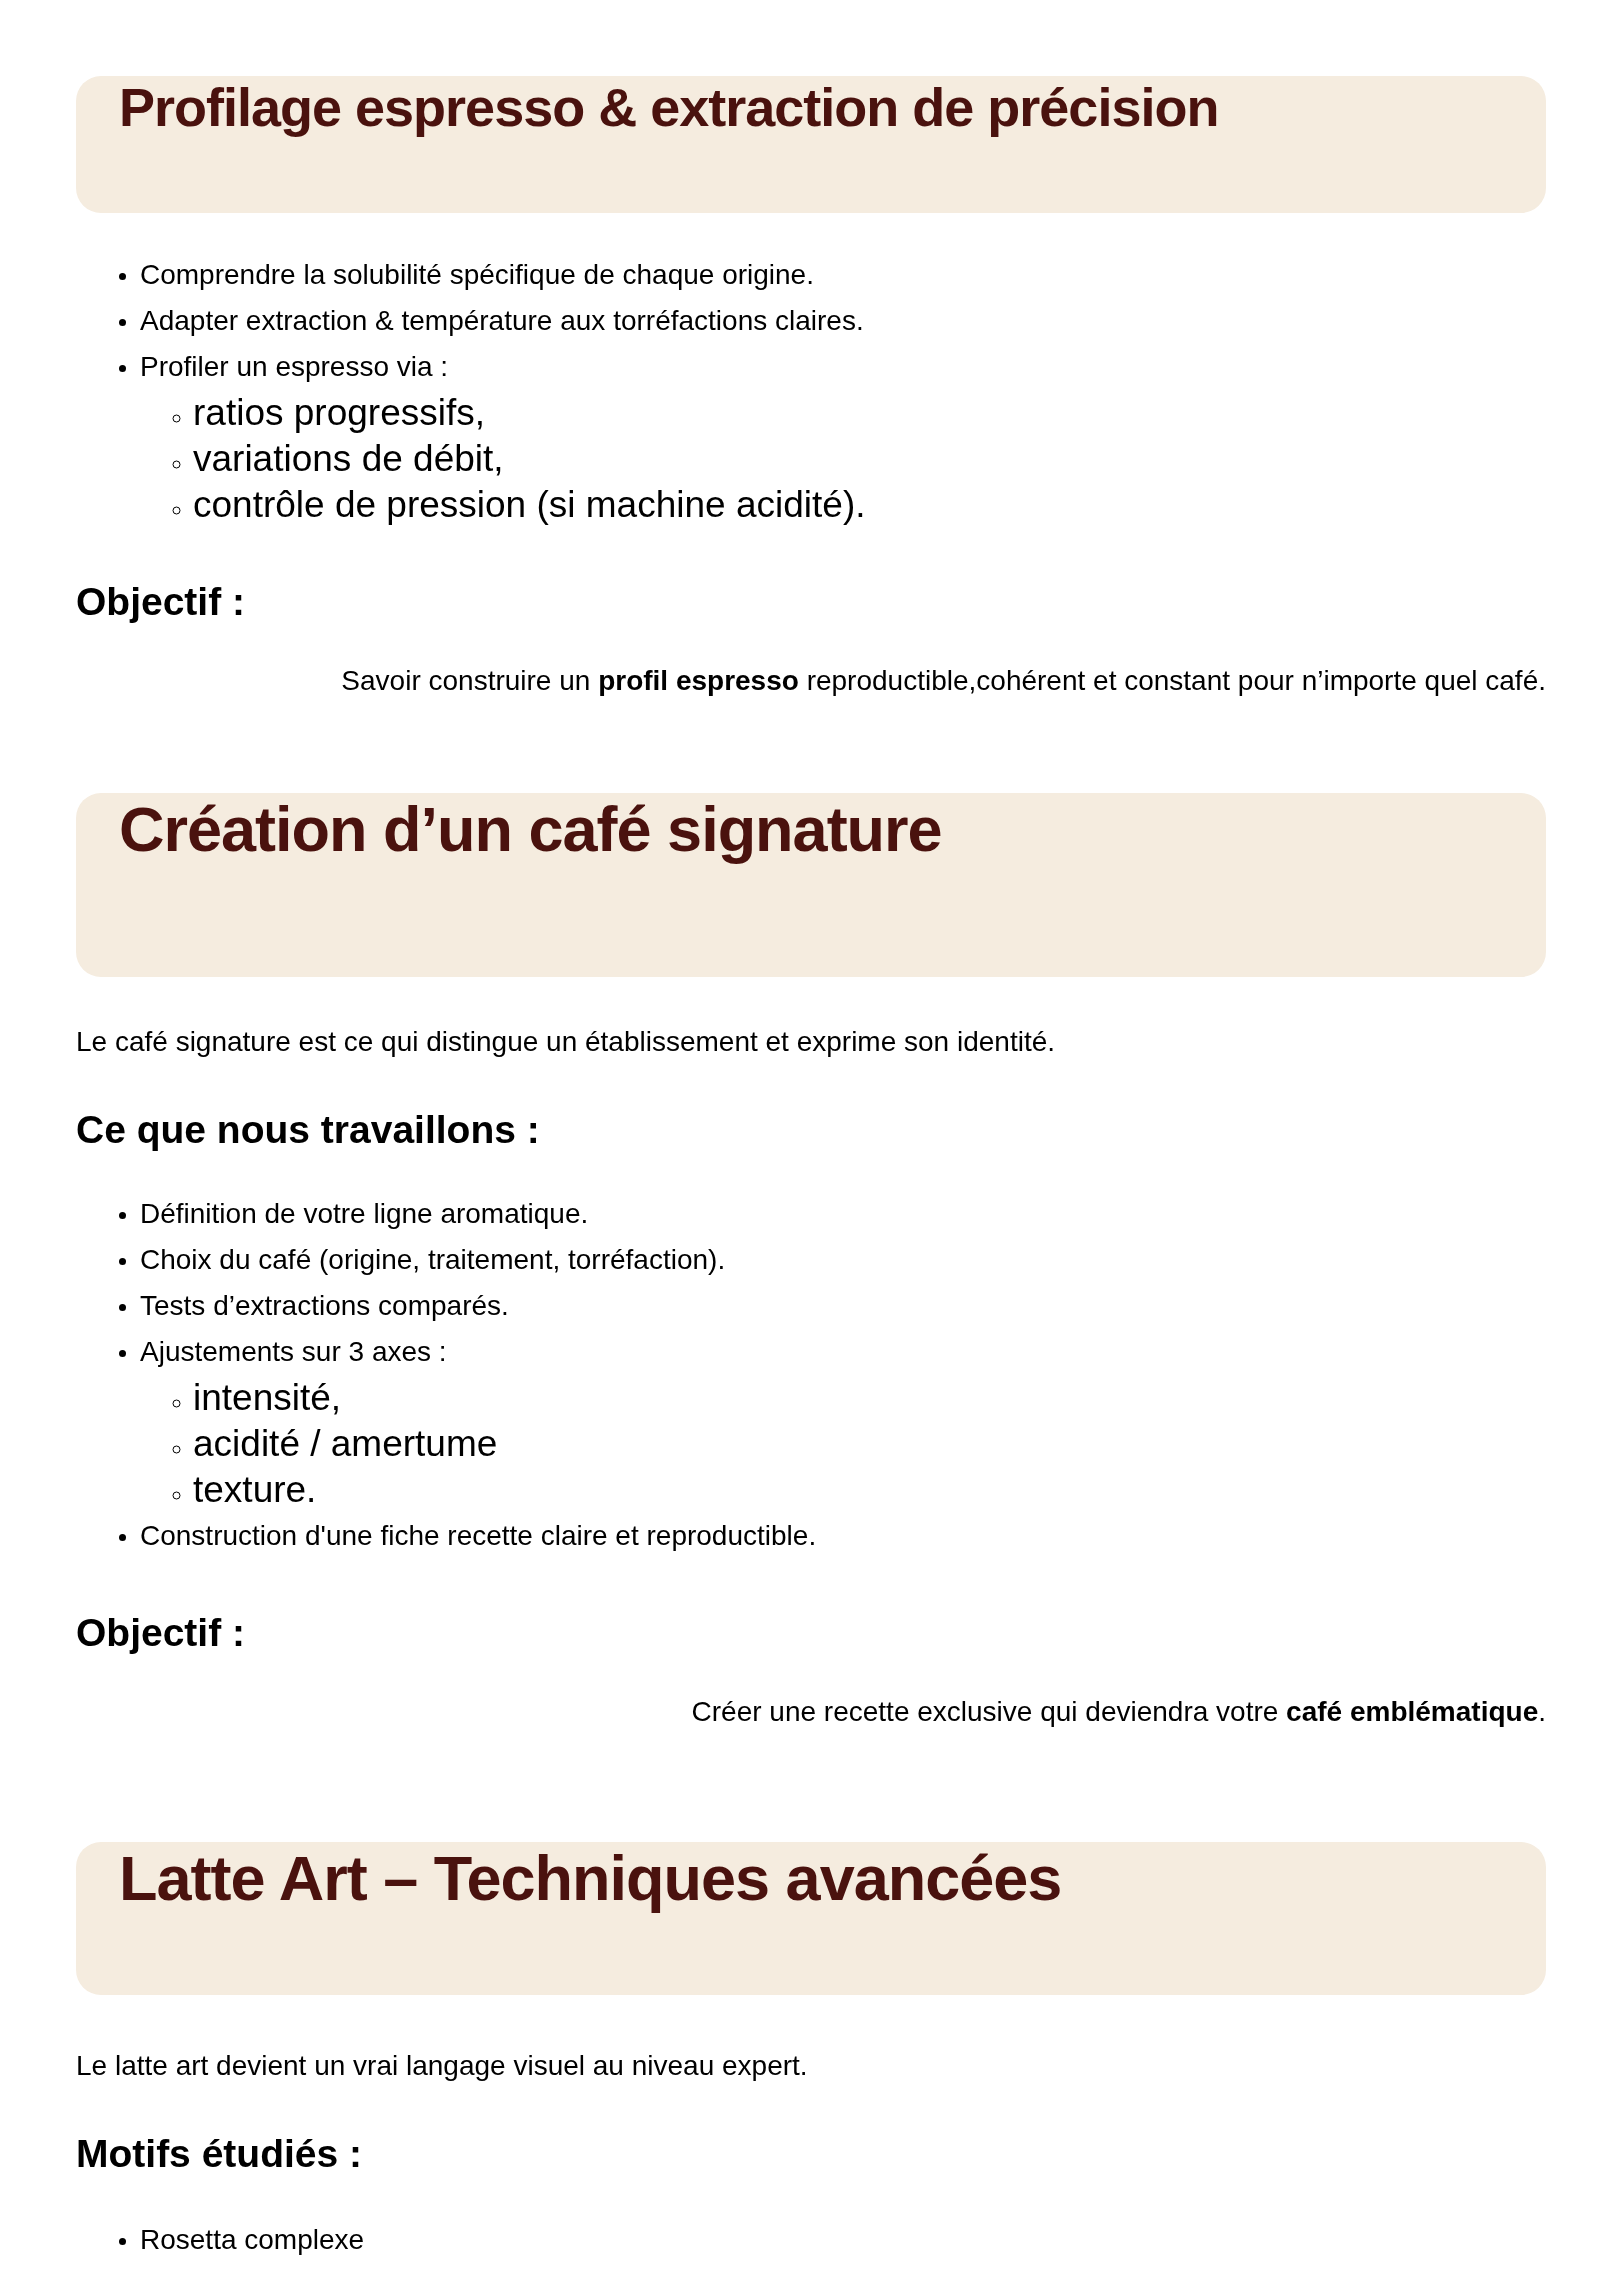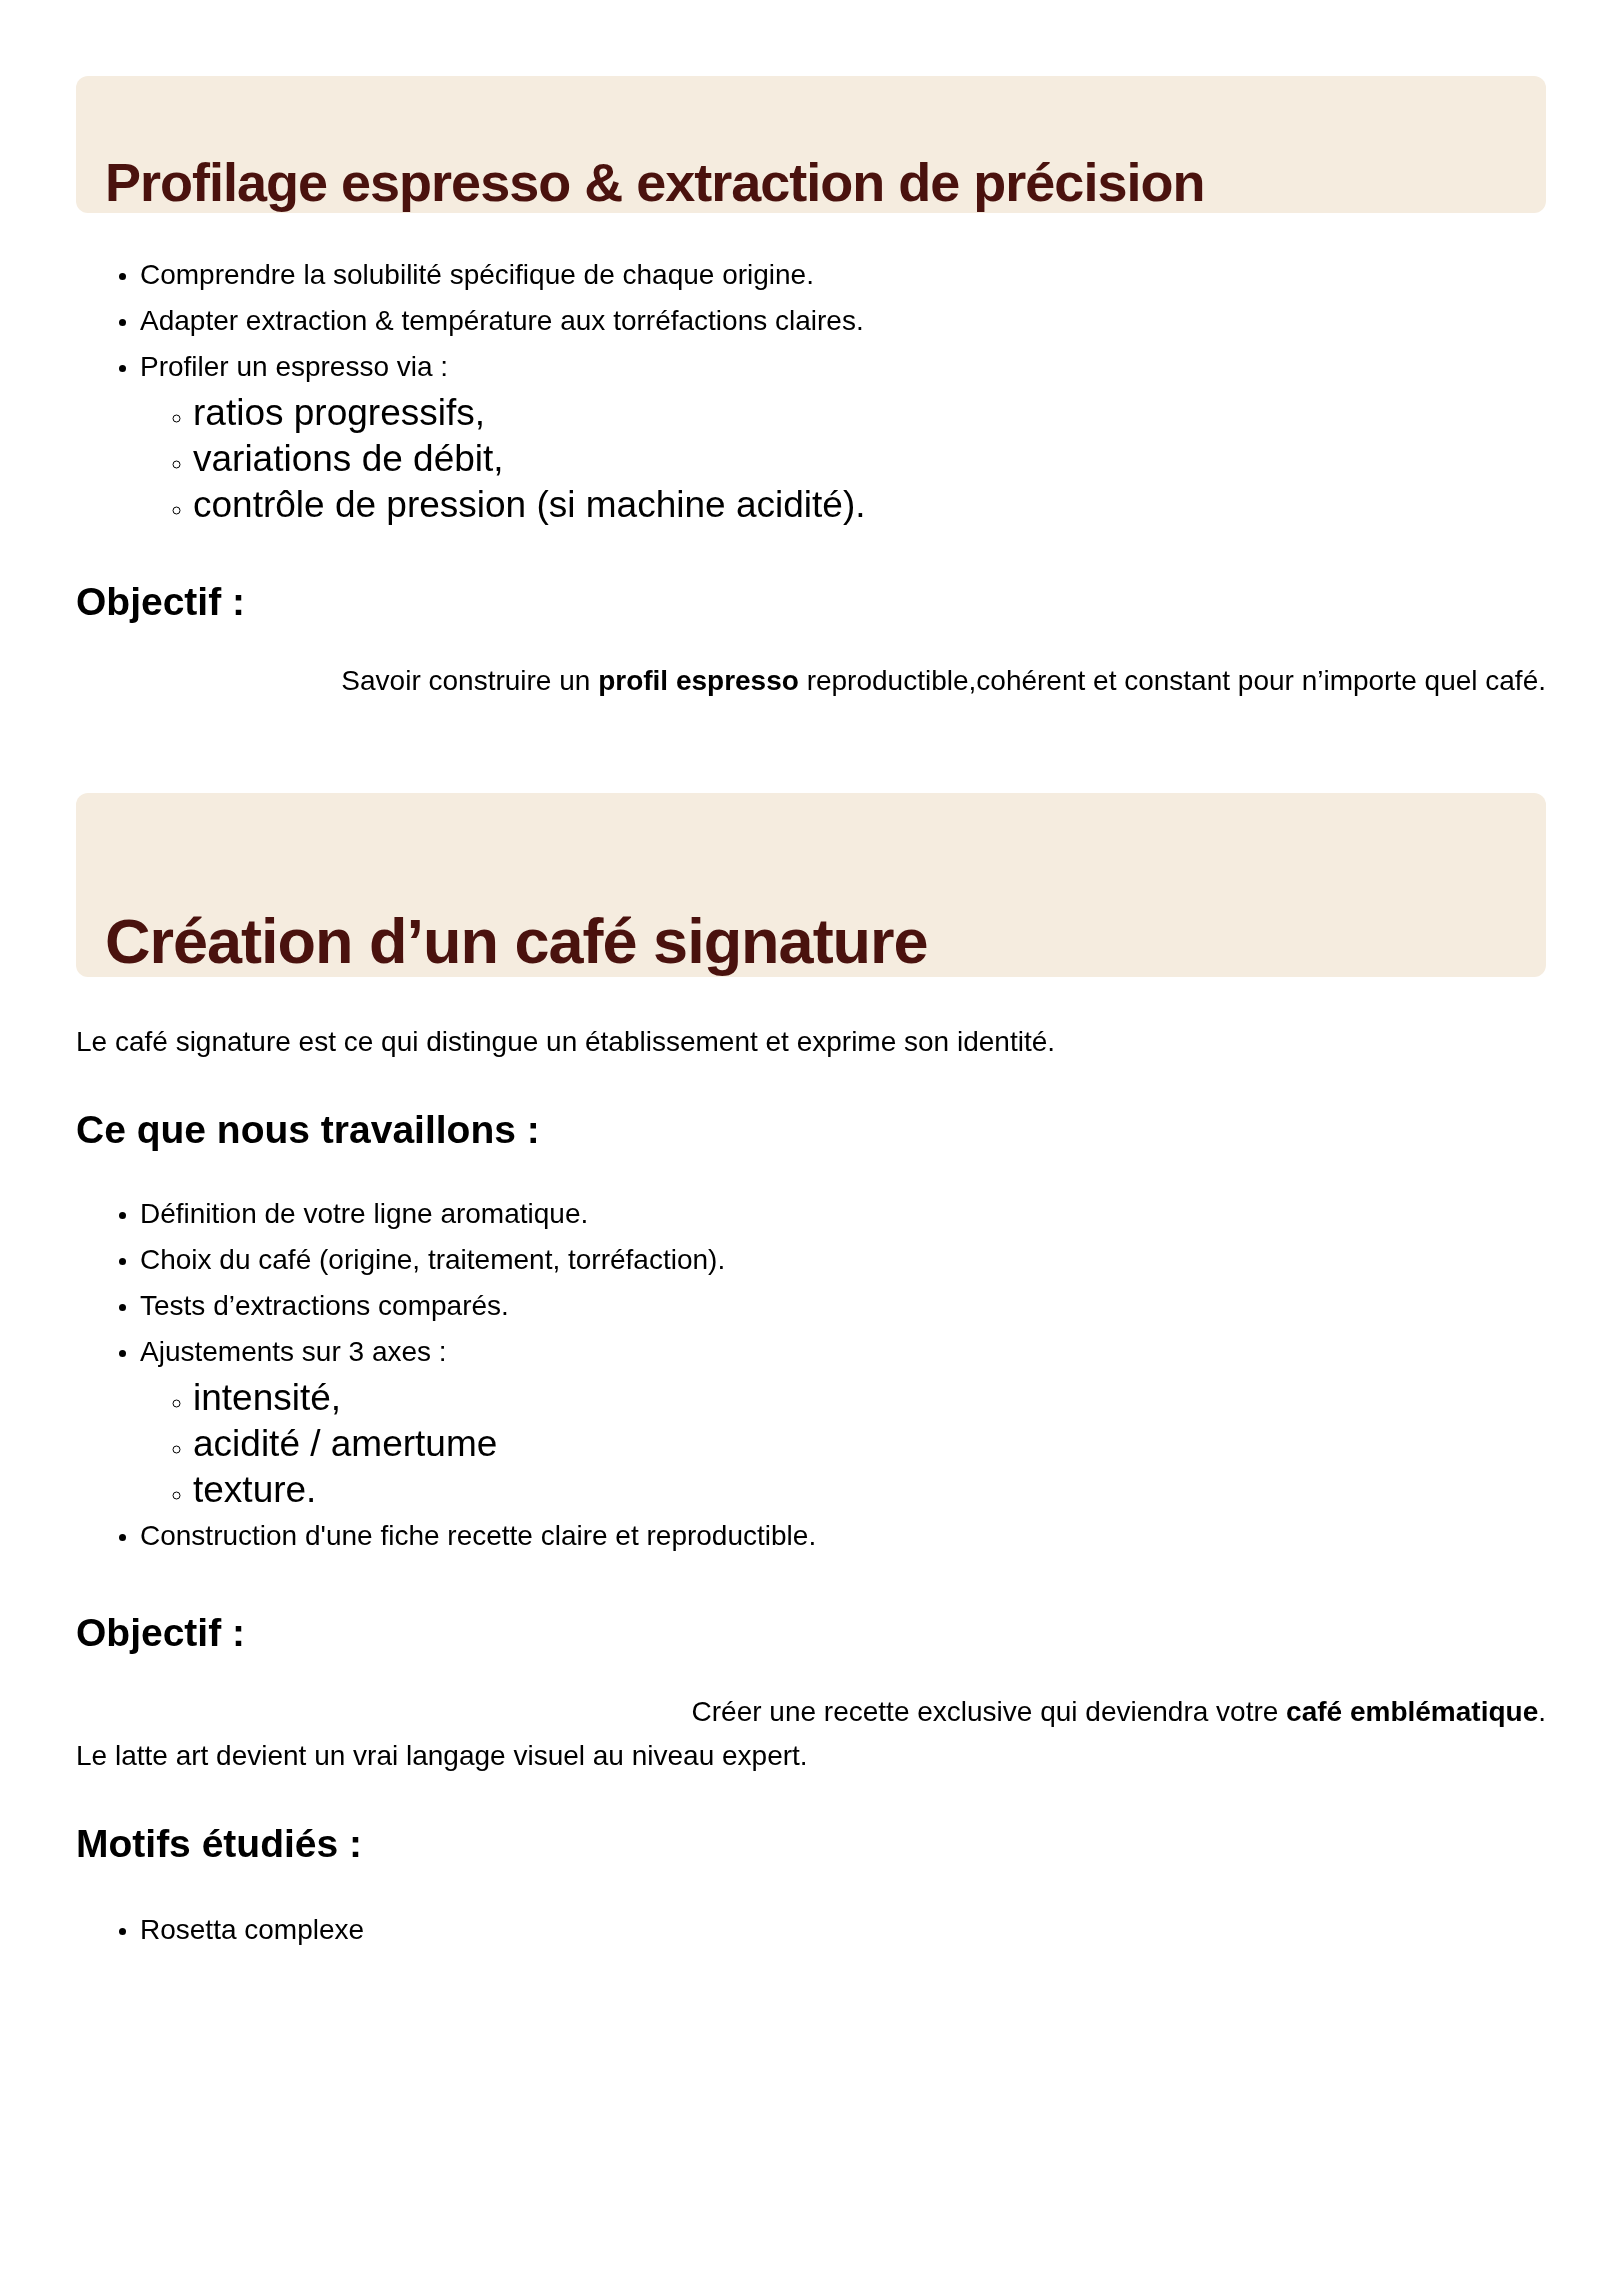--- a/index.html
+++ b/index.html
@@ -19,24 +19,24 @@
     width: 1621px;
     min-height: 2293px;
     padding: 76px 75px 59px 76px;
   }
 
   
   .banner {
     box-sizing: border-box;
     width: 100%;
     background: #f5ecdf;
-    border-radius: 12px;
+    border-radius: 25px;
     display: flex;
-    align-items: flex-end;
-    padding: 0 29px;
+    align-items: flex-start;
+    padding: 0 43px;
   }
   .banner-1 { height: 137px; margin-bottom: 39px; }
   .banner-2 { height: 184px; margin-top: 90px; margin-bottom: 43px; }
   .banner-3 { height: 153px; margin-top: 108px; margin-bottom: 49px; }
   .banner h1, .banner h2 {
     margin: 0;
     font-weight: 700;
     letter-spacing: -1px;
     color: #4a120e;
     white-space: nowrap;
@@ -123,20 +123,23 @@
         <li>texture.</li>
       </ul>
     </li>
     <li>Construction d'une fiche recette claire et reproductible.</li>
   </ul>
 
   <h3 class="subheading">Objectif :</h3>
 
   <p class="body-text after-heading"><span>Créer une recette exclusive qui deviendra votre </span><strong>café emblématique</strong><span>.</span></p>
 
+  <div class="banner banner-3">
+    <h1>Latte Art – Techniques avancées</h1>
+  </div>
 
   <p class="body-text" style="margin-top:0;">Le latte art devient un vrai langage visuel au niveau expert.</p>
 
   <h3 class="subheading" style="margin-top:41px;">Motifs étudiés :</h3>
 
   <ul class="lvl1" style="margin-top:39px;">
     <li>Rosetta complexe</li>
   </ul>
 
 </div>

